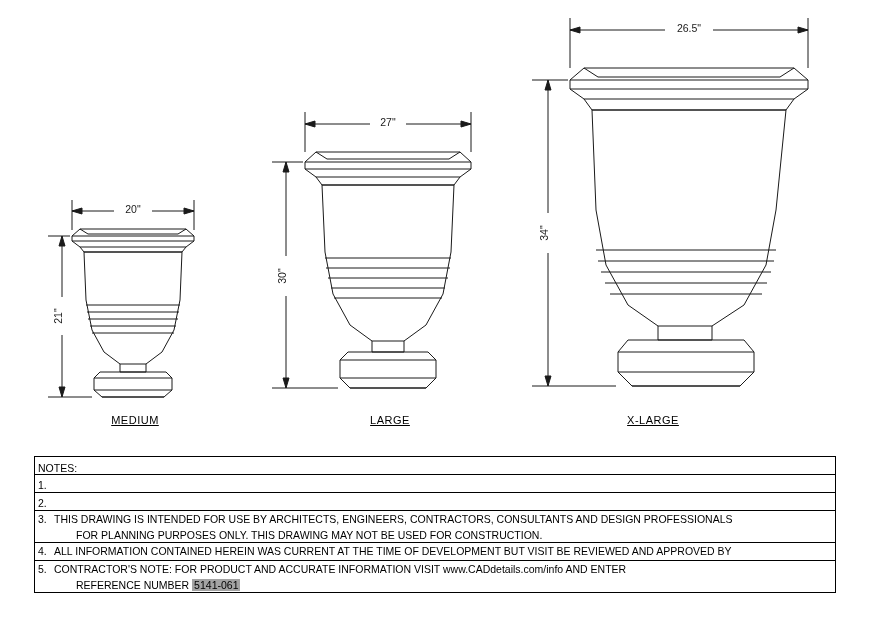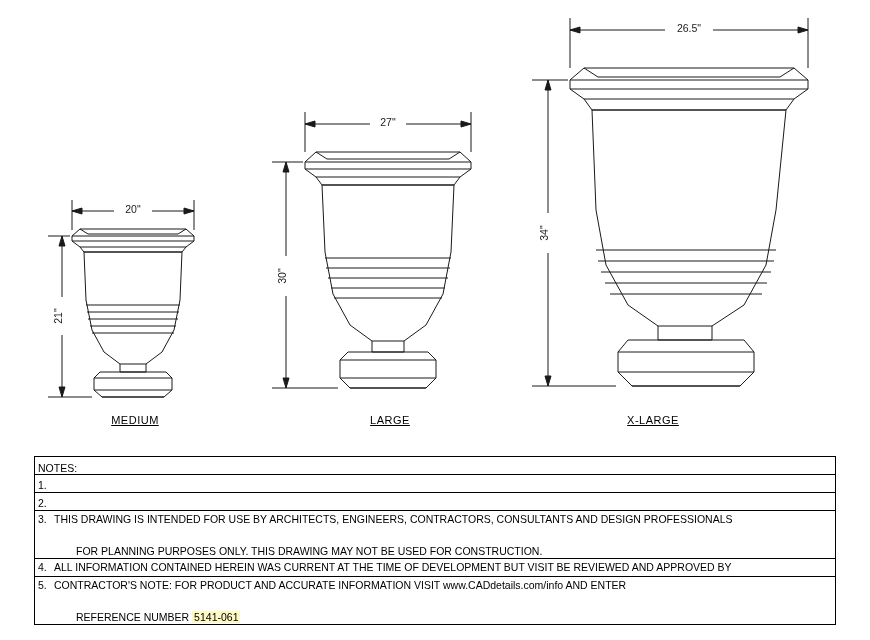--- a/index.html
+++ b/index.html
@@ -71,32 +71,31 @@
     font-size: 10.5px;
   }
   .note-text {
     flex: 1;
     padding: 3px 2px 2px 0;
     font-size: 10.5px;
     white-space: nowrap;
   }
   .note-text.indent {
     padding-left: 22px;
-    margin-top: 16px;
   }
   .note-row-double {
     flex-direction: column;
     align-items: stretch;
   }
   .note-line {
     display: flex;
     align-items: flex-start;
   }
   .highlight {
-    background: #fef9c3;
+    background: #a3a3a3;
     padding: 0 2px;
   }
   .dimtext {
     font-size: 10.5px;
     font-family: "Liberation Sans", sans-serif;
   }
 </style>
 </head>
 <body>
 

